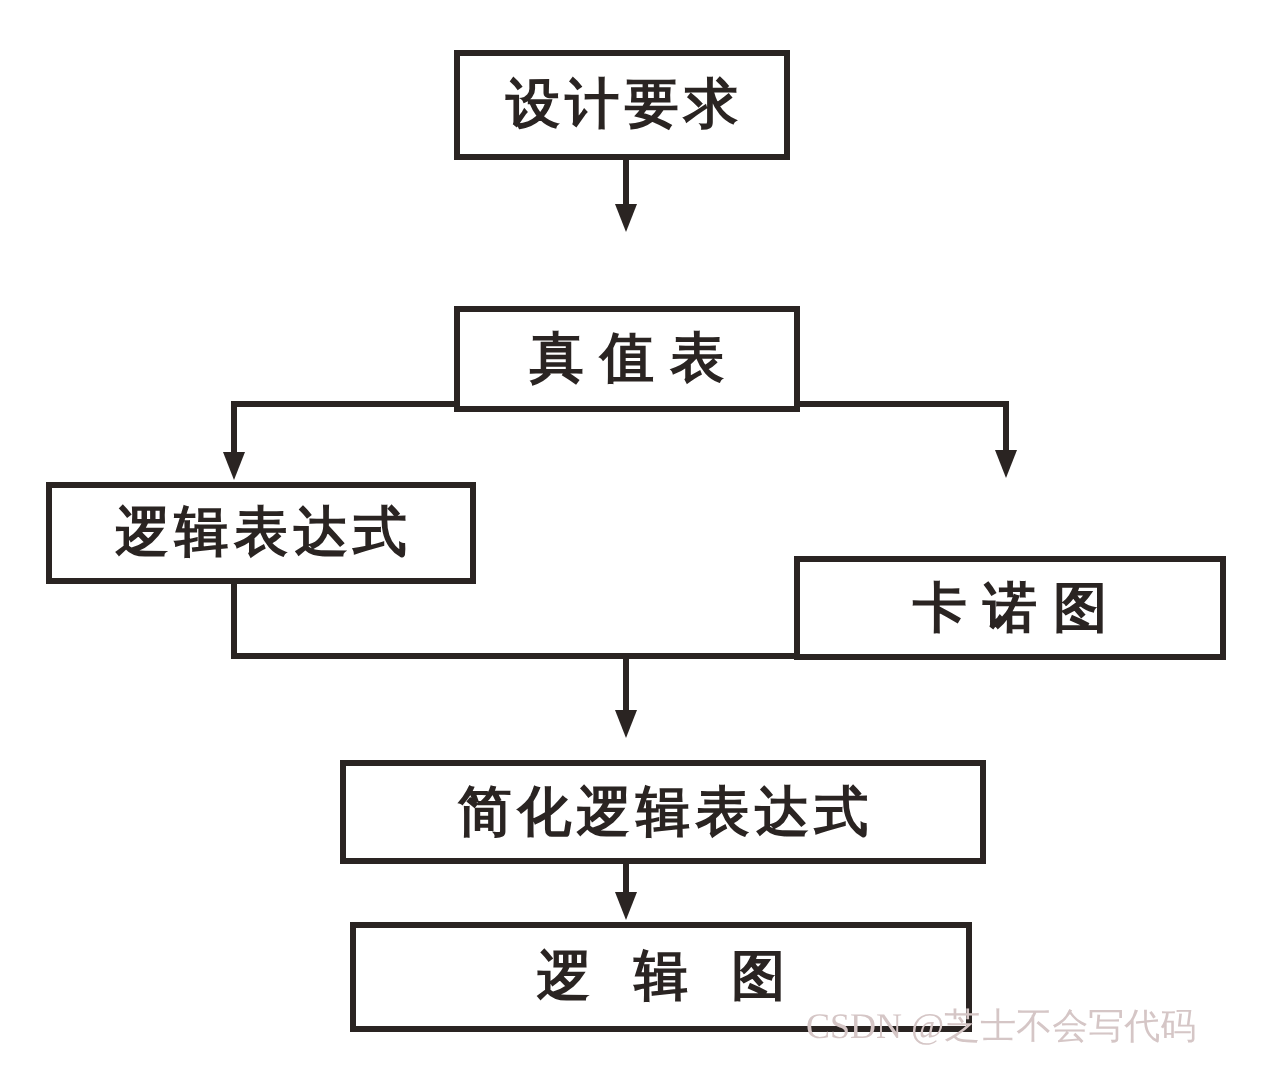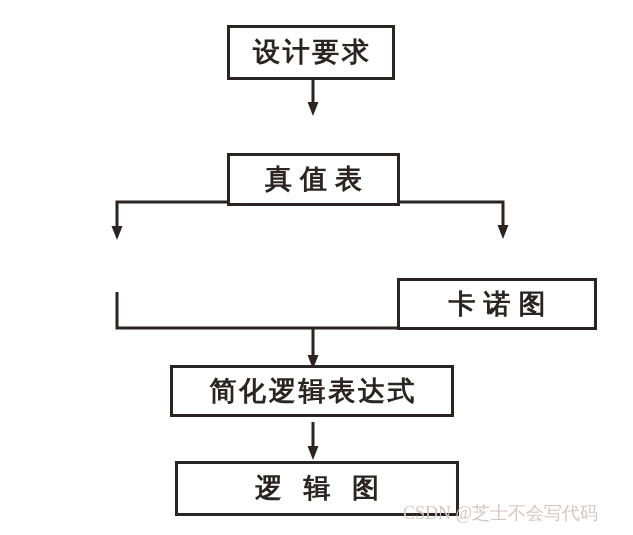--- a/index.html
+++ b/index.html
@@ -37,23 +37,23 @@
     line-height: 1;
   }
   
   .ls-s { letter-spacing: 0.10em; text-indent: 0.10em; }
   .ls-m { letter-spacing: 0.30em; text-indent: 0.30em; margin-top: 38px; }
   .ls-l { letter-spacing: 0.80em; text-indent: 0.80em; }
 
   .node-design     { left: 227px; top: 25px;  width: 168px; height: 55px; }
   .node-truth      { left: 227px; top: 115px; width: 173px; height: 53px; }
   .node-expr       { left: 23px;  top: 241px; width: 215px; height: 51px; }
-  .node-karnaugh   { left: 397px; top: 240px; width: 200px; height: 52px; }
-  .node-simplified { left: 170px; top: 365px; width: 284px; height: 52px; }
-  .node-logicdiag  { left: 175px; top: 461px; width: 284px; height: 55px; }
+  .node-karnaugh   { left: 397px; top: 240px; width: 216px; height: 52px; }
+  .node-simplified { left: 170px; top: 380px; width: 323px; height: 52px; }
+  .node-logicdiag  { left: 175px; top: 461px; width: 311px; height: 55px; }
 
   .watermark {
     position: absolute;
     left: 403px;
     top: 502px;
     font-size: 18px;
     line-height: 1.3;
     color: #d5c6c6;
     font-family: Liberation Serif, serif;
     white-space: nowrap;
@@ -86,20 +86,21 @@
       <polygon points="497.5,225 508.5,225 503,239"></polygon>
       <polygon points="307.5,355 318.5,355 313,369"></polygon>
       <polygon points="307.5,446 318.5,446 313,460"></polygon>
     </g>
   </svg>
 
   <div class="node node-design ls-s">设计要求</div>
 
   <div class="node node-truth ls-m">真值表</div>
 
+  <div class="node node-expr ls-s">逻辑表达式</div>
 
   <div class="node node-karnaugh ls-m">卡诺图</div>
 
   <div class="node node-simplified ls-s">简化逻辑表达式</div>
 
   <div class="node node-logicdiag ls-l">逻辑图</div>
 
   <div class="watermark">CSDN @芝士不会写代码</div>
 
 </div>

